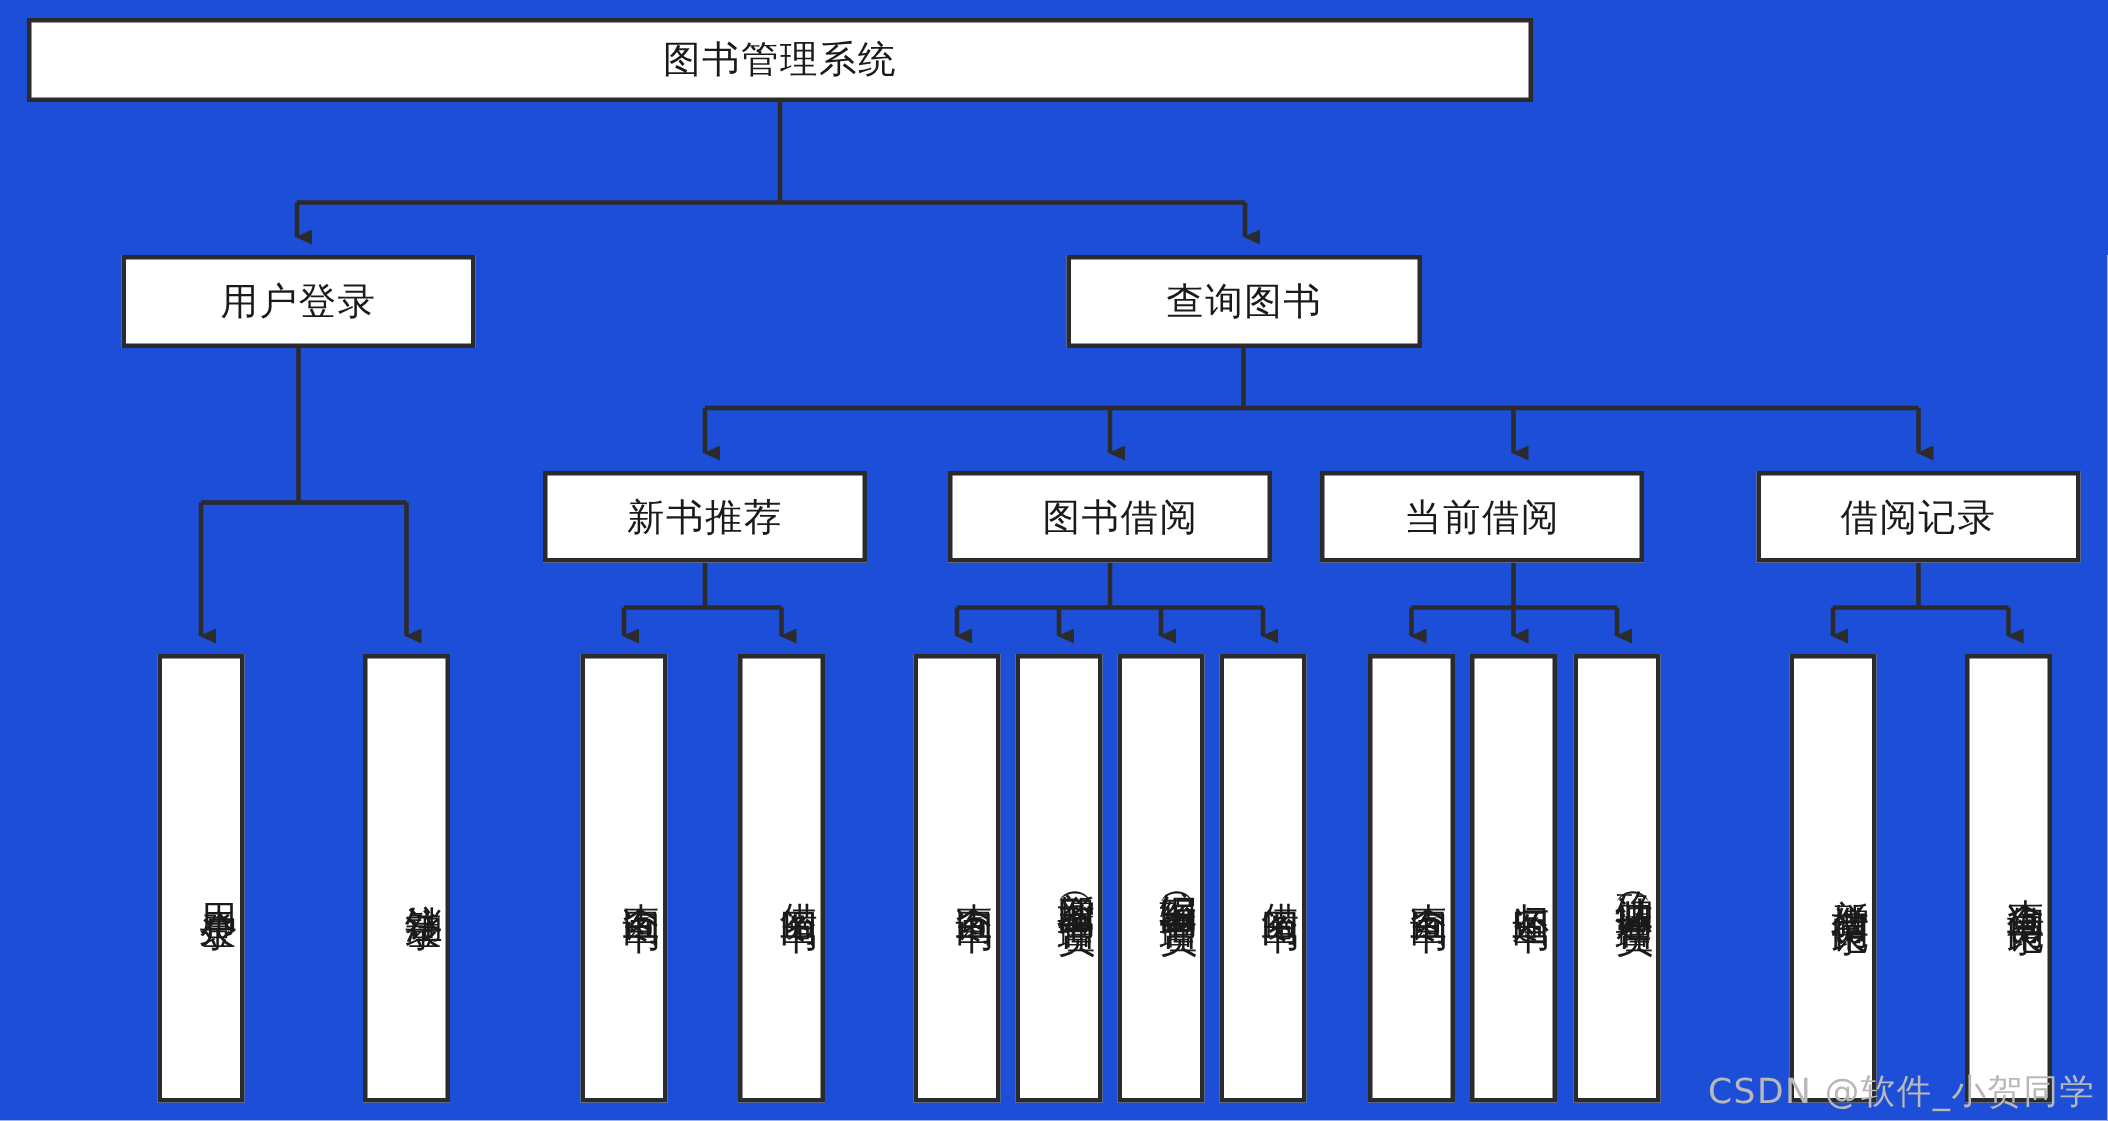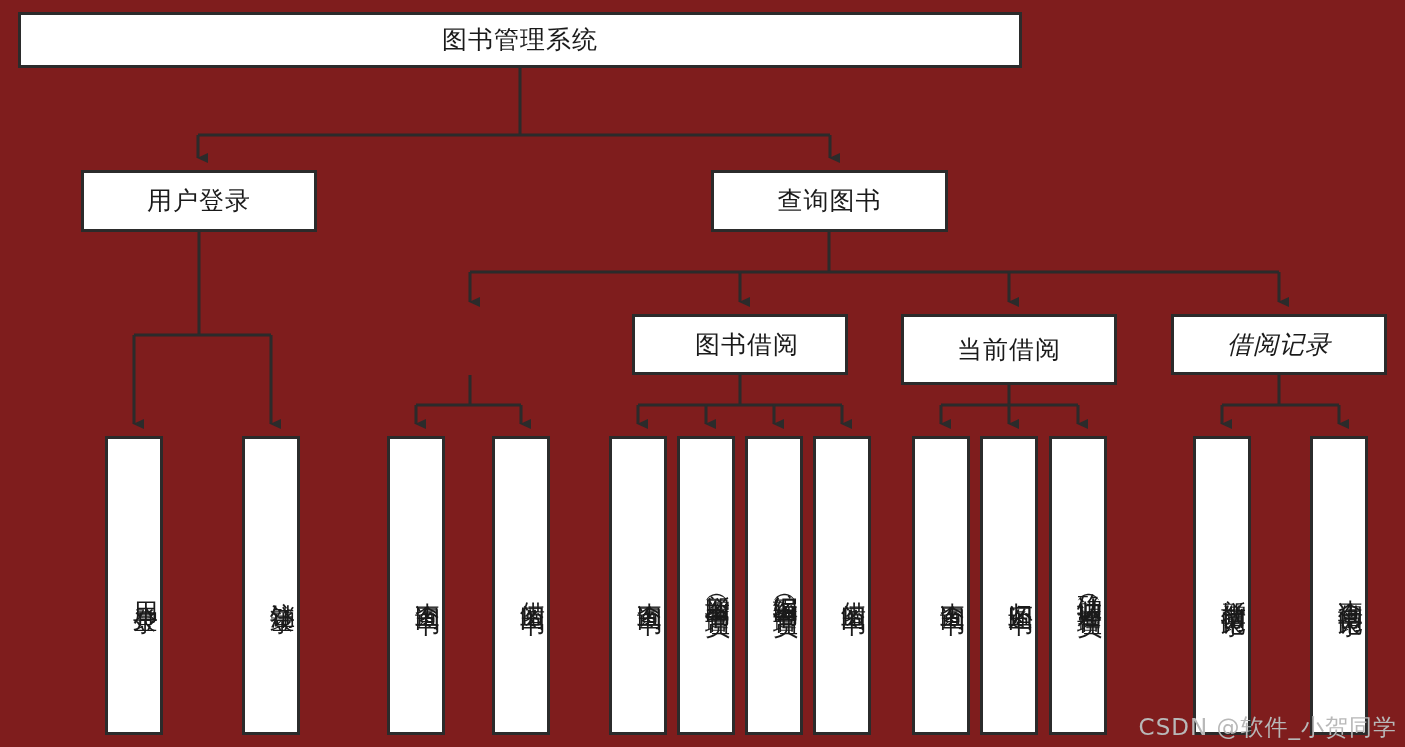--- a/index.html
+++ b/index.html
@@ -8,21 +8,21 @@
     padding: 0;
     background: #ffffff;
   }
   body {
     font-family: "DejaVu Sans", "Liberation Sans", sans-serif;
   }
   #diagram-root {
     position: relative;
     width: 1405px;
     height: 747px;
-    background: #7f1d1d;
+    background: #1d4ed8;
     overflow: hidden;
   }
   #diagram-svg {
     position: absolute;
     left: 0;
     top: 0;
     width: 1405px;
     height: 747px;
   }
   .node {
@@ -121,23 +121,24 @@
       <path d="M1222,405 L1222,424" marker-end="url(#arw)"></path>
       <path d="M1339,405 L1339,424" marker-end="url(#arw)"></path>
     </g>
   </svg>
 
   <div class="node horiz" style="left:18px; top:12px; width:1004px; height:56px;">图书管理系统</div>
 
   <div class="node horiz" style="left:81px; top:170px; width:236px; height:62px;">用户登录</div>
   <div class="node horiz" style="left:711px; top:170px; width:237px; height:62px;">查询图书</div>
 
+  <div class="node horiz" style="left:362px; top:314px; width:216px; height:61px;">新书推荐</div>
   <div class="node horiz" style="left:632px; top:314px; width:216px; height:61px;padding-left:14px;">图书借阅</div>
-  <div class="node horiz" style="left:901px; top:314px; width:216px; height:71px;">当前借阅</div>
-  <div class="node horiz" style="left:1171px; top:314px; width:216px; height:61px;font-style:italic;">借阅记录</div>
+  <div class="node horiz" style="left:880px; top:314px; width:216px; height:61px;">当前借阅</div>
+  <div class="node horiz" style="left:1171px; top:314px; width:216px; height:61px;">借阅记录</div>
 
   <div class="node vert" style="left:105px; top:436px; width:58px; height:299px;">
     <span class="vlabel">用户登录</span>
   </div>
   <div class="node vert" style="left:242px; top:436px; width:58px; height:299px;">
     <span class="vlabel">注销登录</span>
   </div>
 
   <div class="node vert" style="left:387px; top:436px; width:58px; height:299px;">
     <span class="vlabel">查询图书</span>

